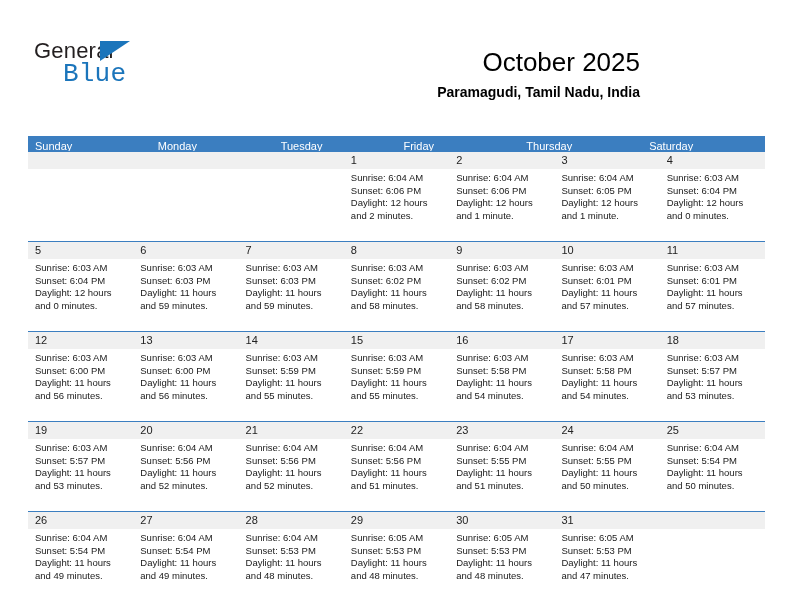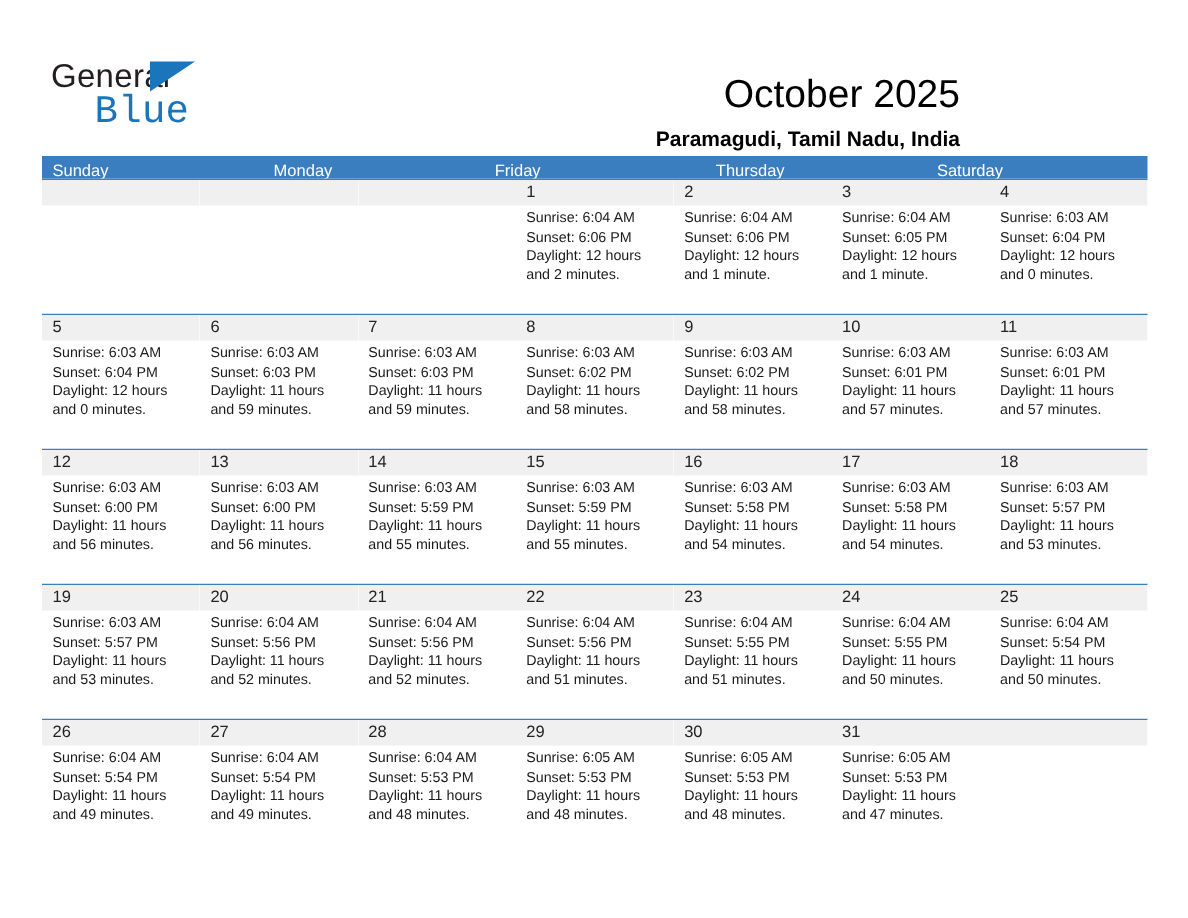--- a/index.html
+++ b/index.html
@@ -94,20 +94,21 @@
     left: 28px;
     top: 104px;
     width: 737px;
   }
 
   .weekday-row {
     display: flex;
     width: 100%;
     background: #3b7ec0;
     height: 15px;
+    margin-top: 32px;
   }
 
   .weekday-cell {
     flex: 1 1 0;
     color: #ffffff;
     font-size: 11px;
     line-height: 21px;
     padding-left: 7px;
     white-space: nowrap;
     overflow: hidden;
@@ -170,20 +171,21 @@
     <div class="cal-subtitle">Paramagudi, Tamil Nadu, India</div>
   </div>
 
 </div>
 
 <div class="calendar">
 
   <div class="weekday-row">
     <div class="weekday-cell">Sunday</div>
     <div class="weekday-cell">Monday</div>
+    <div class="weekday-cell">Tuesday</div>
     <div class="weekday-cell">Friday</div>
     <div class="weekday-cell">Thursday</div>
     <div class="weekday-cell">Saturday</div>
   </div>
 
   <div class="week-row">
     <div class="day-cell empty">
       <div class="daynum-strip">
           <span class="daynum"></span>
         </div>

